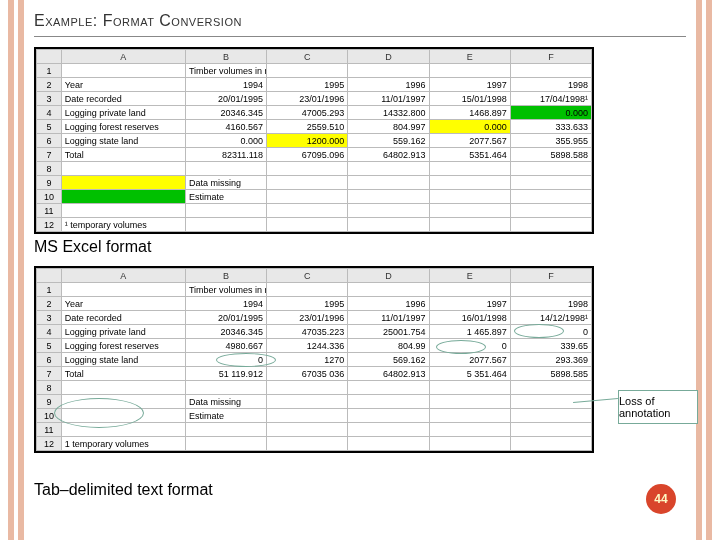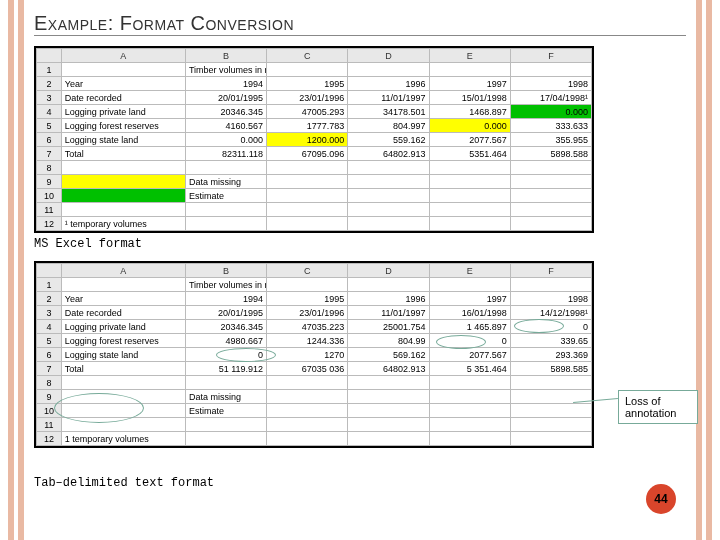--- a/index.html
+++ b/index.html
@@ -10,54 +10,54 @@
     position: relative;
     overflow: hidden;
   }
   .stripe { position: absolute; top: 0; bottom: 0; width: 6px; }
   .s1 { left: 8px; background: #e9b9a3; }
   .s2 { left: 18px; background: #e9b9a3; }
   .s3 { right: 8px; background: #e9b9a3; }
   .s4 { right: 18px; background: #e9b9a3; }
   .content { position: absolute; left: 34px; right: 34px; top: 12px; bottom: 8px; }
   .title {
-    font-size: 20px; font-variant: small-caps; letter-spacing: 0.5px;
-    color: #333; font-weight: 400; border-bottom: 1px solid #888; padding-bottom: 0;
+    font-size: 16px; font-variant: small-caps; letter-spacing: 0.5px;
+    color: #333; font-weight: 400; border-bottom: 1px solid #888; padding-bottom: 6px;
   }
   .sheet-wrap { margin-top: 10px; border: 2px solid #000; width: 560px; }
   .sheet {
     border-collapse: collapse; width: 100%; font-size: 9px; table-layout: fixed;
   }
   .sheet th, .sheet td {
     border: 1px solid #bbb; padding: 1px 3px; height: 14px; white-space: nowrap; overflow: hidden;
     text-align: right; background: #fff;
   }
   .sheet .hdr { background: #e8e8e8; text-align: center; font-weight: normal; color: #333; }
   .sheet .rowhdr { background: #e8e8e8; text-align: center; width: 22px; }
   .sheet .lcell { text-align: left; }
   .yellow { background: #ffff00 !important; }
   .green { background: #00c000 !important; }
-  .caption { font-size: 12px; margin-top: 4px; margin-bottom: 6px; color: #000; font-family: Liberation Mono, monospace; }
+  .caption { font-size: 16px; margin-top: 4px; margin-bottom: 6px; color: #000; }
   .callout {
     position: absolute; right: -12px; top: 378px;
-    border: 1px solid #7a9; background: #fff; padding: 4px 6px; font-size: 11px;
+    border: 1px solid #7a9; background: #fff; padding: 4px 0; font-size: 11px;
     width: 80px;
   }
   .callout-line {
     position: absolute; background: none; border-top: 1px solid #7a9;
     width: 45px; top: 388px; right: 68px; transform: rotate(-5deg);
   }
   .annot-oval {
     position: absolute; border: 1px solid #7a9; border-radius: 50%;
     background: transparent; pointer-events: none;
   }
   .pagenum {
     position: absolute; right: 10px; bottom: 18px;
     width: 30px; height: 30px; border-radius: 50%;
-    background: #d9452b; color: #000000; font-size: 12px; font-weight: bold;
+    background: #d9452b; color: #fef9c3; font-size: 12px; font-weight: bold;
     display: flex; align-items: center; justify-content: center;
   }
   col.cA{width:110px}col.cB{width:72px}col.cC{width:72px}col.cD{width:72px}col.cE{width:72px}col.cF{width:72px}
 </style>
 </head>
 <body>
 
 <div class="stripe s1"></div>
 <div class="stripe s2"></div>
 <div class="stripe s3"></div>
@@ -112,29 +112,29 @@
             <td>23/01/1996</td>
             <td>11/01/1997</td>
             <td>15/01/1998</td>
             <td>17/04/1998¹</td>
           </tr>
       <tr>
             <td class="rowhdr">4</td>
             <td class="lcell">Logging private land</td>
             <td>20346.345</td>
             <td>47005.293</td>
-            <td>34178.501</td>
+            <td>14332.800</td>
             <td>1468.897</td>
             <td class="green">0.000</td>
           </tr>
       <tr>
             <td class="rowhdr">5</td>
             <td class="lcell">Logging forest reserves</td>
             <td>4160.567</td>
-            <td>1777.783</td>
+            <td>2559.510</td>
             <td>804.997</td>
             <td class="yellow">0.000</td>
             <td>333.633</td>
           </tr>
       <tr>
             <td class="rowhdr">6</td>
             <td class="lcell">Logging state land</td>
             <td>0.000</td>
             <td class="yellow">1200.000</td>
             <td>559.162</td>

